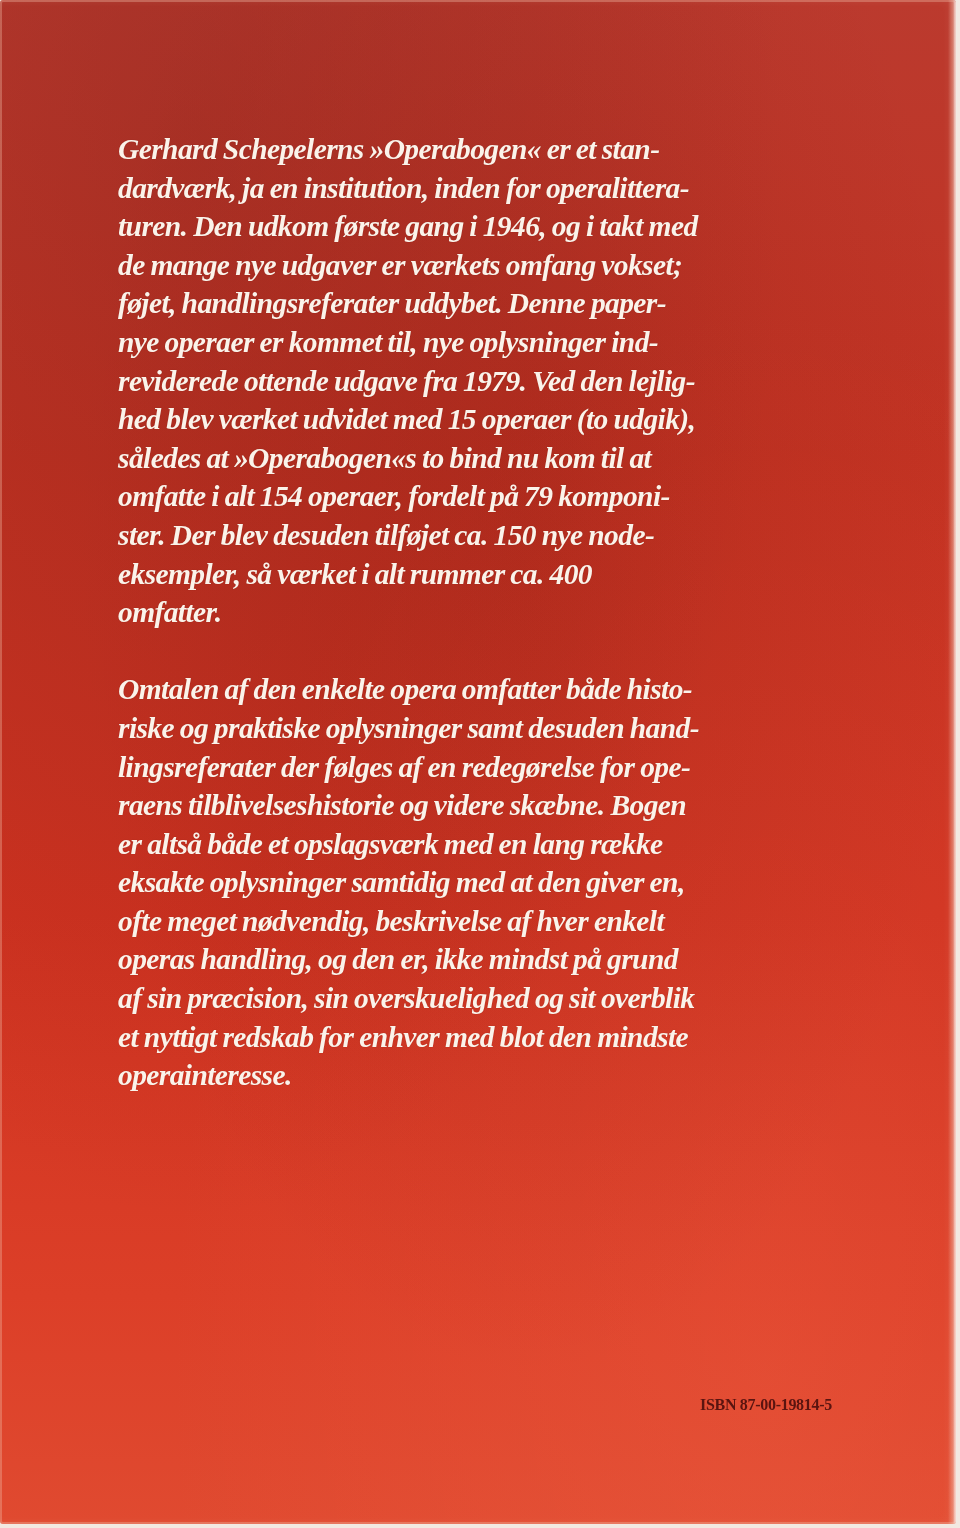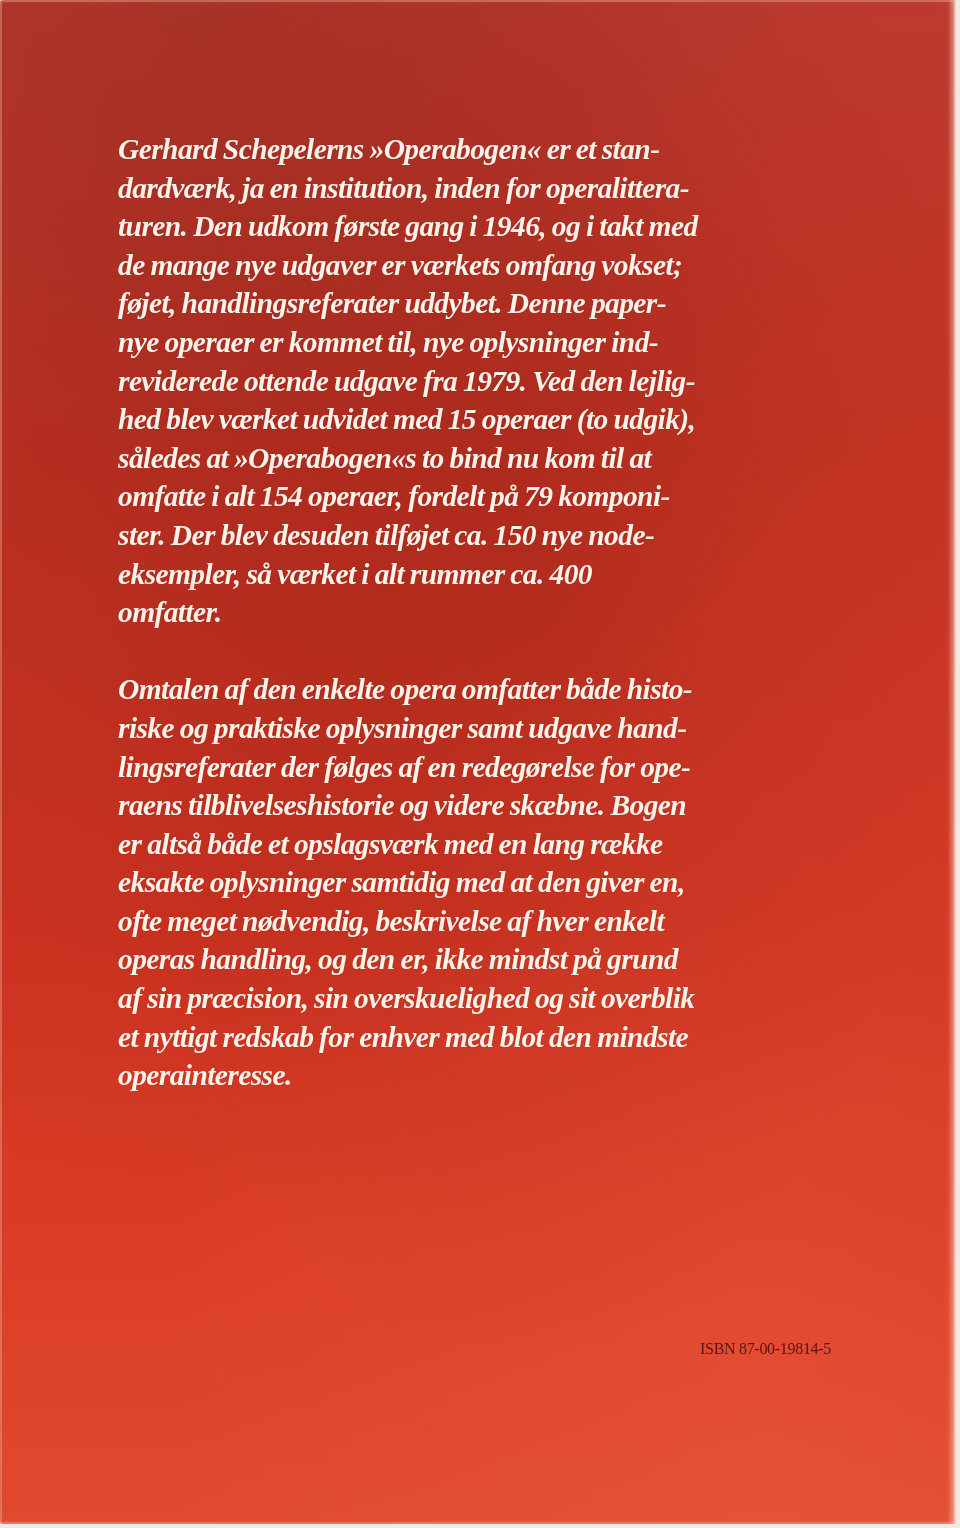--- a/index.html
+++ b/index.html
@@ -56,23 +56,23 @@
     .para .line {
       display: block;
       white-space: nowrap;
     }
     .para + .para {
       margin-top: 38.6px;
     }
     .isbn {
       position: absolute;
       left: 700px;
-      top: 1340px;
+      top: 1396px;
       font-family: "Liberation Serif", "DejaVu Serif", serif;
-      font-weight: normal;
+      font-weight: bold;
       font-size: 16px;
       letter-spacing: -0.3px;
       color: #5a1410;
       white-space: nowrap;
     }
   </style>
 </head>
 <body>
 
 <div class="cover">
@@ -87,21 +87,21 @@
       <span class="line">reviderede ottende udgave fra 1979. Ved den lejlig-</span>
       <span class="line">hed blev værket udvidet med 15 operaer (to udgik),</span>
       <span class="line">således at »Operabogen«s to bind nu kom til at</span>
       <span class="line">omfatte i alt 154 operaer, fordelt på 79 komponi-</span>
       <span class="line">ster. Der blev desuden tilføjet ca. 150 nye node-</span>
       <span class="line">eksempler, så værket i alt rummer ca. 400</span>
       <span class="line">omfatter.</span>
     </p>
     <p class="para">
       <span class="line">Omtalen af den enkelte opera omfatter både histo-</span>
-      <span class="line">riske og praktiske oplysninger samt udgave hand-</span>
+      <span class="line">riske og praktiske oplysninger samt desuden hand-</span>
       <span class="line">lingsreferater der følges af en redegørelse for ope-</span>
       <span class="line">raens tilblivelseshistorie og videre skæbne. Bogen</span>
       <span class="line">er altså både et opslagsværk med en lang række</span>
       <span class="line">eksakte oplysninger samtidig med at den giver en,</span>
       <span class="line">ofte meget nødvendig, beskrivelse af hver enkelt</span>
       <span class="line">operas handling, og den er, ikke mindst på grund</span>
       <span class="line">af sin præcision, sin overskuelighed og sit overblik</span>
       <span class="line">et nyttigt redskab for enhver med blot den mindste</span>
       <span class="line">operainteresse.</span>
     </p>

